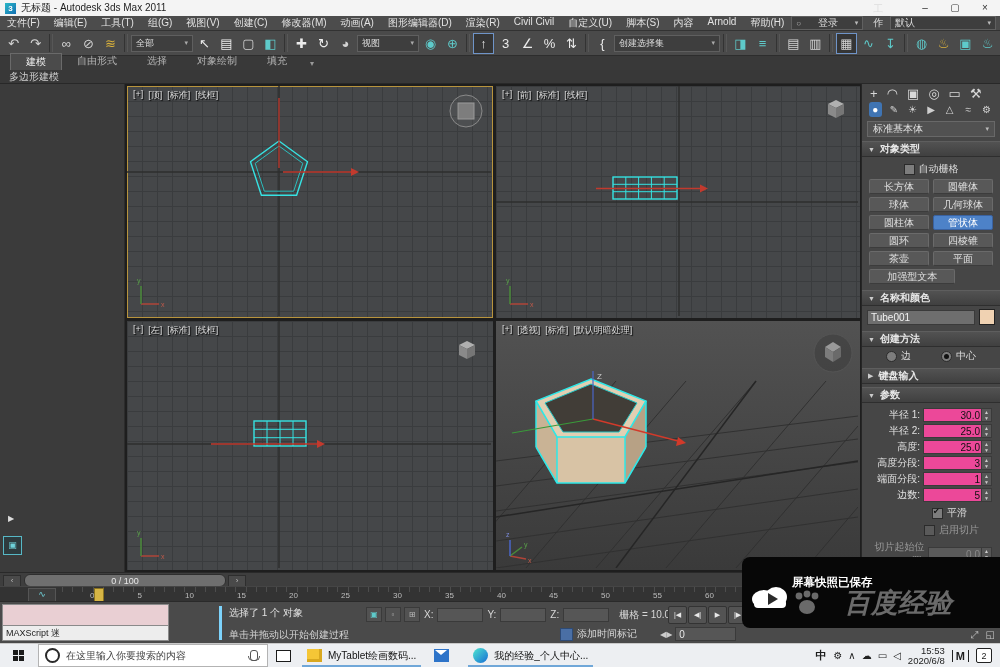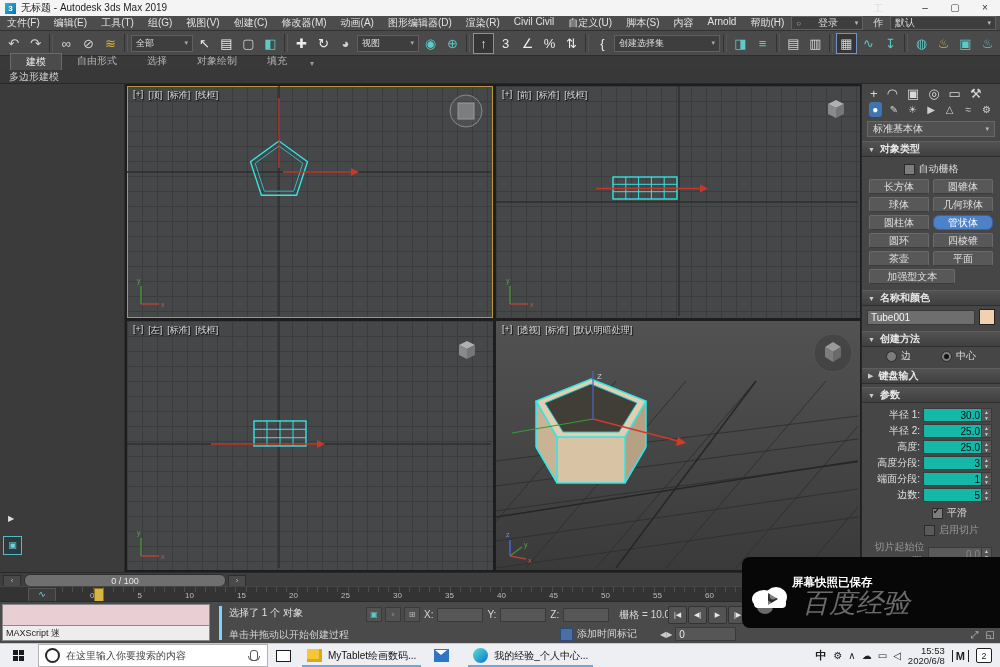--- a/index.html
+++ b/index.html
@@ -88,33 +88,33 @@
   .ro-body{padding:3px 5px;}
   .cbrow{display:flex;align-items:center;gap:4px;margin:2px 0 3px 0;}
   .cbrow.center{justify-content:center;}
   .cb{width:9px;height:9px;background:#7d7d7d;border:1px solid #2b2b2b;flex:none;position:relative;}
   .cb.checked::after{content:"✔";position:absolute;left:0;top:-2px;font-size:8px;color:#111;}
   .cb.dim{background:#5a5a5a;}
   .dimtext{color:#9a9a9a;}
   .ot-grid{display:grid;grid-template-columns:1fr 1fr;gap:3px 4px;padding:0 2px;}
   .otbtn{height:13px;background:#585858;border:1px solid #6a6a6a;border-bottom-color:#3c3c3c;
          border-radius:2px;display:flex;align-items:center;justify-content:center;color:#e0e0e0;}
-  .otbtn.active{background:#4d82c8;border-color:#39engine?;border-color:#3a62a0;color:#fff;border-radius:6px;}
+  .otbtn.active{background:#4d82c8;border-color:#39engine?;border-color:#3a62a0;color:#fff;}
   .otbtn.wide{grid-column:1 / span 2;width:68%;justify-self:start;}
   .nc-row{display:flex;align-items:center;gap:4px;}
   .nc-field{flex:1;height:13px;background:#6e6e6e;border:1px solid #3a3a3a;color:#f2f2f2;
             display:flex;align-items:center;padding:0 3px;}
   .nc-swatch{width:14px;height:14px;border:1px solid #222;flex:none;}
   .radio-row{display:flex;justify-content:center;gap:30px;padding:2px 0;}
   .radio{display:flex;align-items:center;gap:4px;}
   .rdot{width:9px;height:9px;border-radius:50%;background:#7d7d7d;border:1px solid #2b2b2b;position:relative;}
   .rdot.sel::after{content:"";position:absolute;left:2px;top:2px;width:5px;height:5px;border-radius:50%;background:#111;}
   .prow{display:flex;align-items:center;justify-content:flex-end;margin:2px 0;gap:3px;}
   .plabel{color:#e0e0e0;text-align:right;}
-  .pfield{width:56px;height:12px;background:#14b8a6;border:1px solid #3a3a3a;display:flex;
+  .pfield{width:56px;height:12px;background:#ec4899;border:1px solid #3a3a3a;display:flex;
           align-items:center;justify-content:flex-end;color:#111;padding-right:2px;position:relative;}
   .pfield .spin{position:absolute;right:-10px;width:9px;height:12px;background:#565656;border:1px solid #3a3a3a;
           font-size:5px;line-height:6px;color:#ccc;text-align:center;}
   .prow{padding-right:12px;}
   .prow.disabled .pfield{background:#5a5a5a;color:#8a8a8a;}
   .prow.disabled .plabel{color:#9a9a9a;}
   .gap6{height:6px;}
   
   .timeline{position:absolute;left:0;top:572px;width:861px;height:14px;background:#3e3e3e;
             border-top:1px solid #292929;box-sizing:border-box;}
@@ -128,21 +128,21 @@
   .tb-curve{position:absolute;left:28px;top:1px;width:26px;height:12px;background:#3d3d3d;
             border:1px solid #555;color:#6fd2da;font-size:9px;text-align:center;line-height:11px;}
   .tb-ruler{position:absolute;left:62px;right:3px;top:0;height:5px;
             background:repeating-linear-gradient(90deg,#4d4d4d 0 1px,transparent 1px 10.2px);}
   .tb-ticks{position:absolute;left:90px;width:728px;top:4px;display:flex;justify-content:space-between;}
   .tb-ticks span{font-size:8px;color:#bdbdbd;}
   .tb-marker{position:absolute;left:94px;top:1px;width:8px;height:13px;background:#d6b545;border:1px solid #8a7320;}
   
   .statusbar{position:absolute;left:0;top:601px;width:1000px;height:42px;background:#4a4a4a;
              border-top:1px solid #2a2a2a;box-sizing:border-box;}
-  .mxs{position:absolute;left:2px;top:2px;width:208px;height:37px;}
+  .mxs{position:absolute;left:2px;top:2px;width:167px;height:37px;}
   .mxs-pink{height:20px;background:#e9cfd3;border:1px solid #8a8a8a;}
   .mxs-white{height:14px;background:#ededed;color:#222;font-size:9px;display:flex;align-items:center;
              padding-left:3px;border:1px solid #8a8a8a;border-top:none;}
   .prompts{position:absolute;left:219px;top:4px;border-left:3px solid #7dd3fc;padding-left:7px;height:34px;}
   .prompt1{color:#e2e2e2;}
   .prompt2{color:#d4d4d4;margin-top:8px;}
   .coordrow{position:absolute;left:366px;top:5px;display:flex;align-items:center;gap:4px;}
   .st-icon{width:14px;height:13px;border:1px solid #3a3a3a;background:#525252;display:flex;
            align-items:center;justify-content:center;font-size:8px;}
   .coordlabel{color:#d8d8d8;}
@@ -157,22 +157,22 @@
   .fs-arrows{color:#ccc;font-size:8px;}
   .fs-field{width:56px;height:12px;background:#565656;border:1px solid #3a3a3a;color:#e8e8e8;
             display:flex;align-items:center;padding-left:3px;}
   .navicons{position:absolute;right:5px;top:27px;display:flex;gap:7px;color:#c6c6c6;font-size:10px;}
   
   .toast{position:absolute;left:742px;top:557px;width:258px;height:71px;background:#070707;
          border-radius:8px 0 0 8px;z-index:6;overflow:hidden;}
   .toast-title{position:absolute;left:50px;top:18px;color:#fff;font-size:11.5px;font-weight:bold;}
   .toast-cloud{position:absolute;left:6px;top:24px;}
   .watermark{position:absolute;left:8px;top:28px;width:244px;display:flex;align-items:center;gap:22px;
-             color:rgba(255,255,255,.40);font-size:27px;font-weight:normal;font-style:italic;
-             pointer-events:none;white-space:nowrap;}
+             color:rgba(255,255,255,.40);font-size:27px;font-weight:bold;font-style:italic;
+             pointer-events:none;white-space:nowrap;justify-content:center;}
   
   .taskbar{position:absolute;left:0;top:643px;width:1000px;height:24px;background:#edeff2;
            color:#111;display:flex;align-items:stretch;border-top:1px solid #c9c9c9;box-sizing:border-box;}
   .tb-start{width:38px;display:flex;align-items:center;justify-content:center;}
   .winlogo{width:12px;height:12px;display:grid;grid-template-columns:5px 5px;grid-template-rows:5px 5px;gap:1px;}
   .winlogo span{background:#1b1b1b;}
   .tb-search{width:230px;background:#fff;border:1px solid #b3b3b3;display:flex;align-items:center;
              gap:6px;padding:0 6px;box-sizing:border-box;color:#444;}
   .cortana{width:11px;height:11px;border:2px solid #2a2a2a;border-radius:50%;flex:none;}
   .searchtext{flex:1;white-space:nowrap;overflow:hidden;}
@@ -203,21 +203,21 @@
   .notifbadge{min-width:14px;height:13px;border:1px solid #222;border-radius:2px;background:#fff;
         display:flex;align-items:center;justify-content:center;font-size:9px;position:relative;}
 </style>
 </head>
 <body>
 
 <div id="app">
 
   <div class="titlebar">
     <span class="app-icon">3</span>
-    <span class="win-title">无标题 - Autodesk 3ds Max 2019</span>
+    <span class="win-title">无标题 - Autodesk 3ds Max 2011</span>
     <div class="win-controls">
 
     <span class="win-btn">–</span>
         <span class="win-btn">▢</span>
         <span class="win-btn">×</span>
       </div>
   </div>
 
   <div class="menubar">
     <div style="display:flex">

